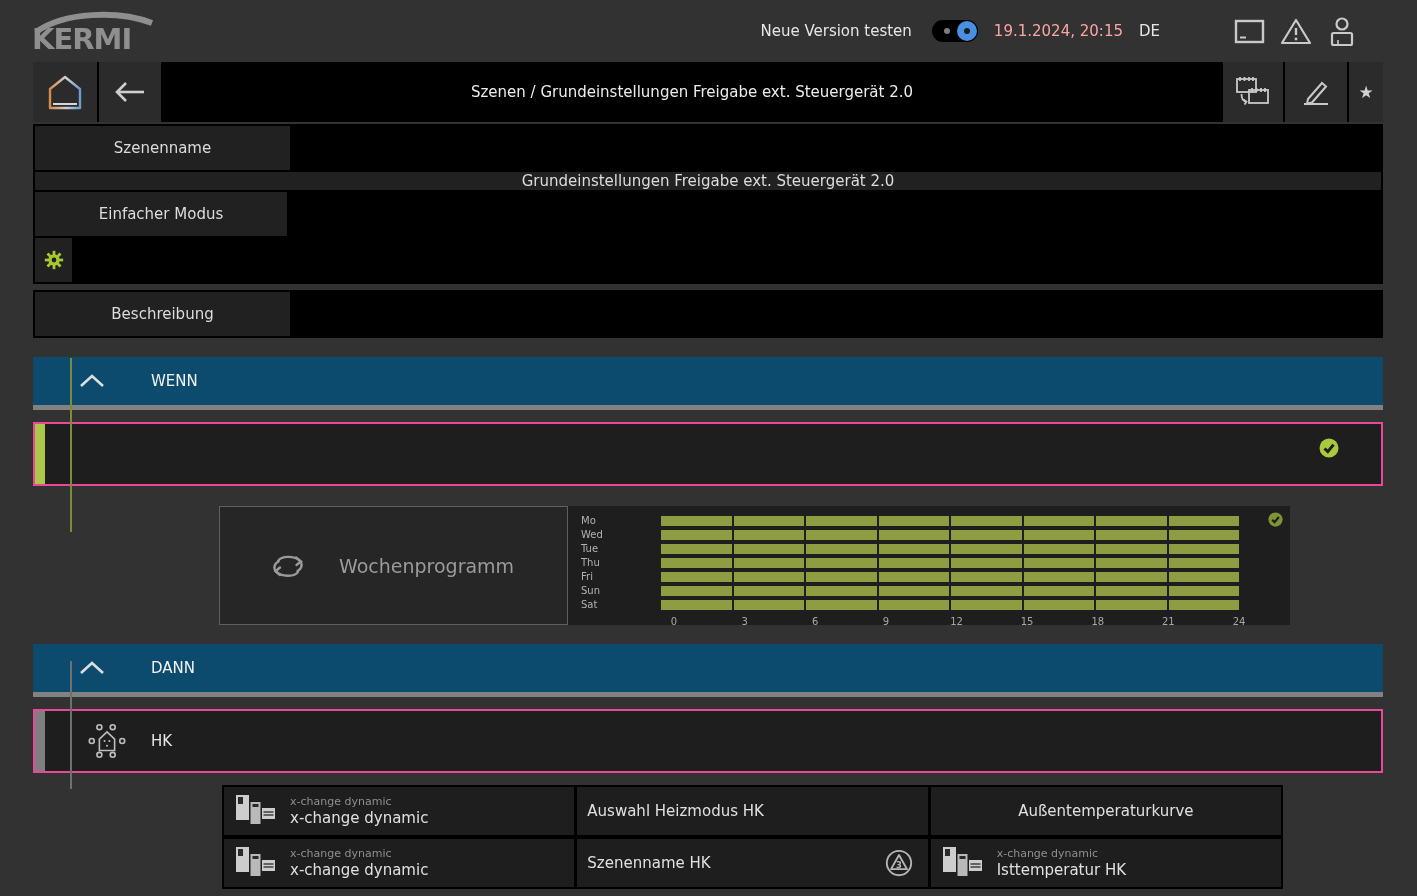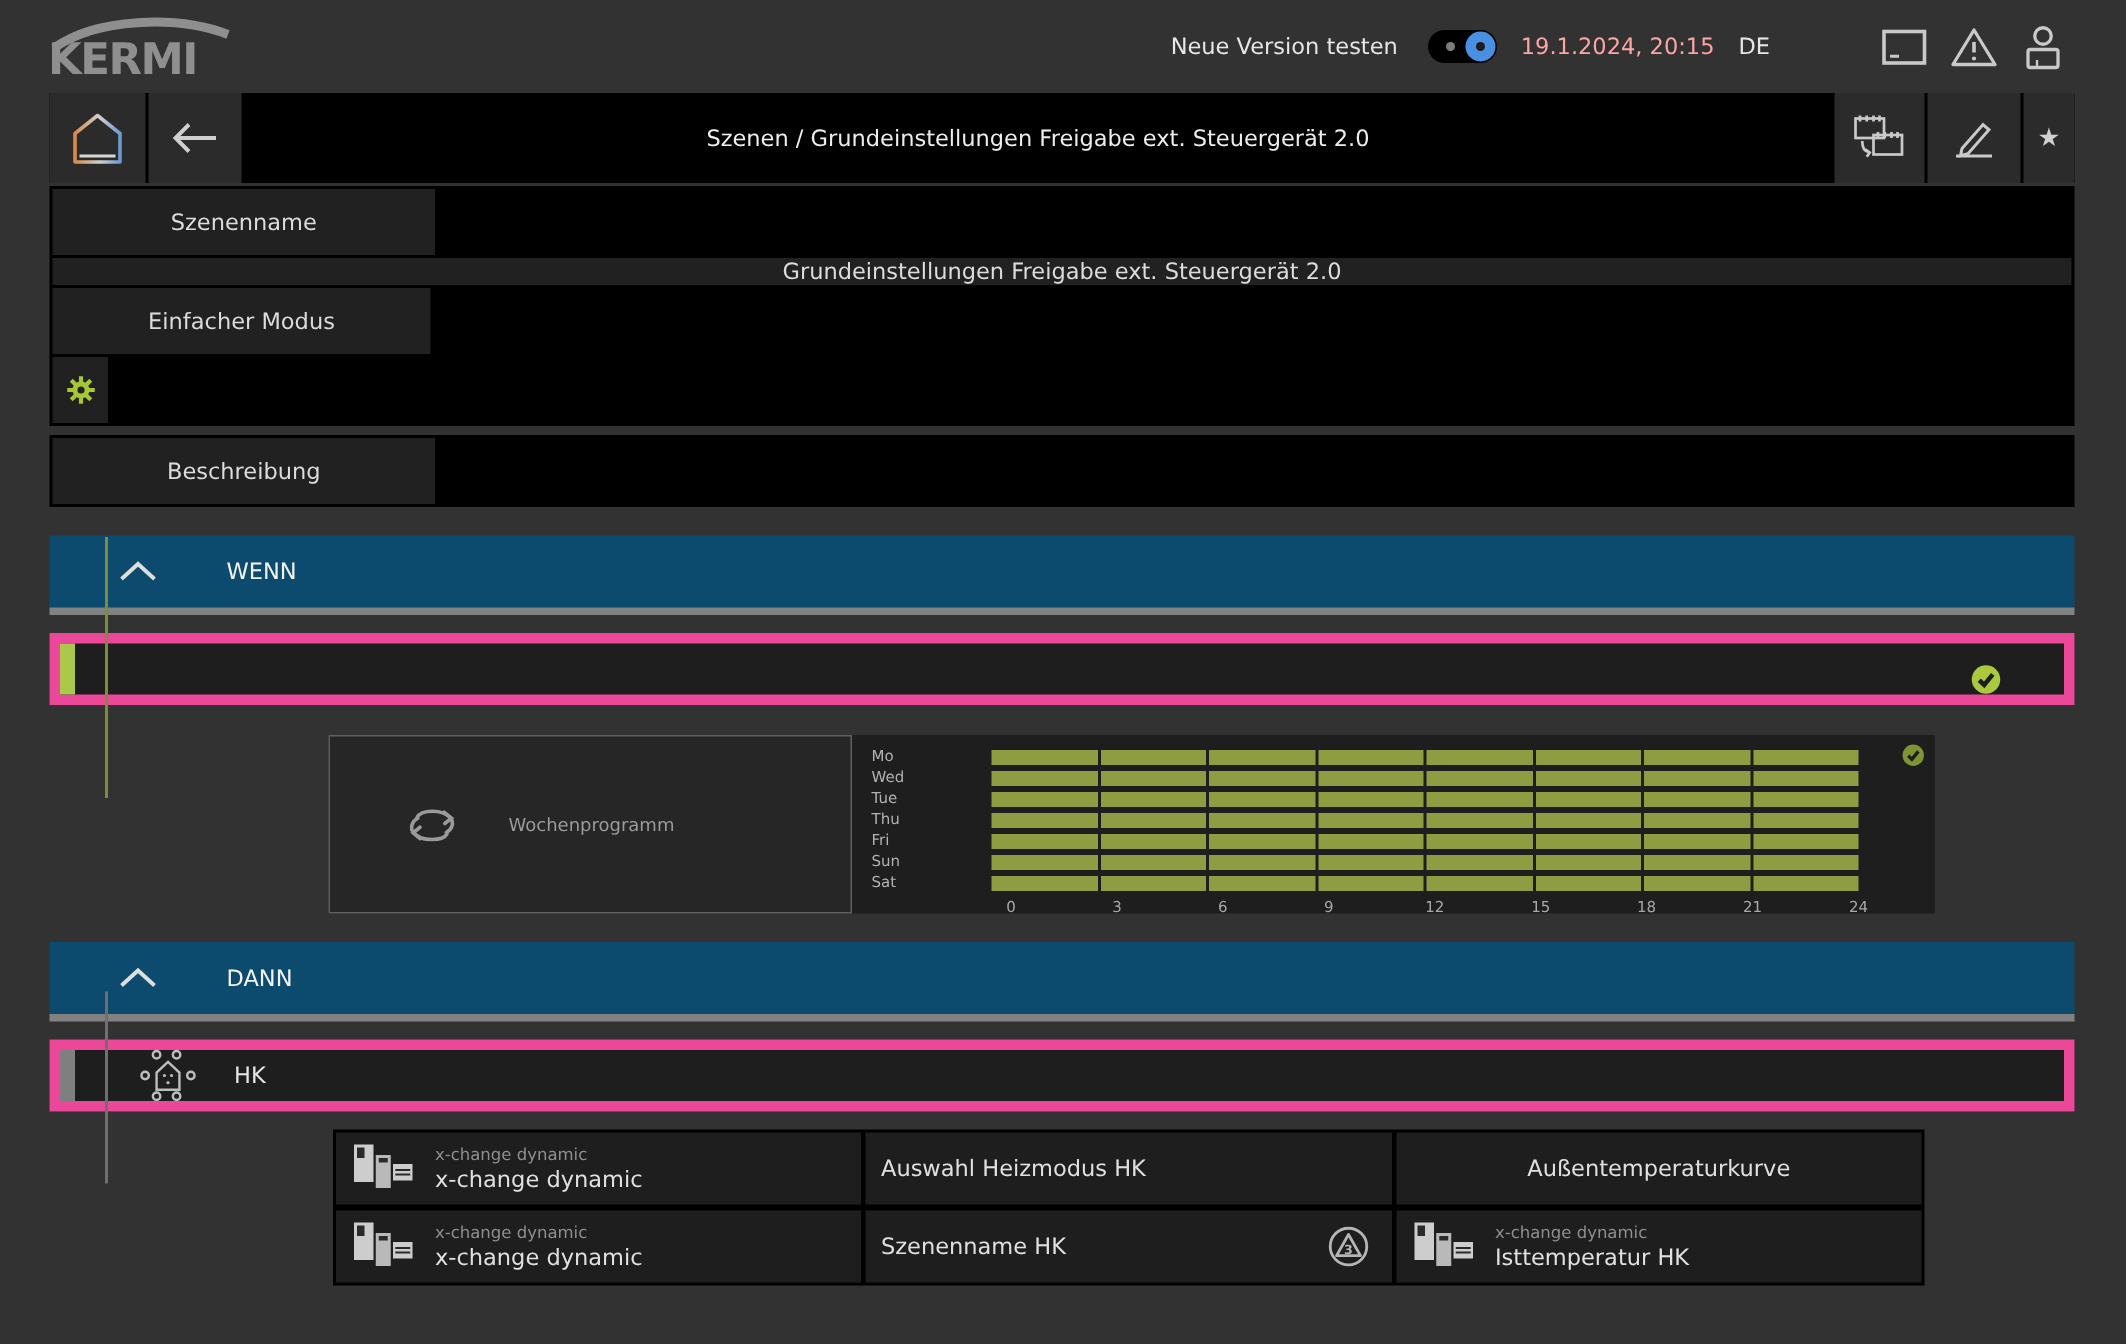--- a/index.html
+++ b/index.html
@@ -6,21 +6,21 @@
   html,body { margin:0; padding:0; }
   body {
     width:1417px; height:896px; overflow:hidden; position:relative;
     background:#323232;
     font-family:"DejaVu Sans","Liberation Sans",sans-serif;
     color:#e2e2e2; font-size:15px;
   }
   button { font-family:inherit; border:none; background:none; padding:0; margin:0; color:inherit; cursor:pointer; }
 
   
-  .topbar { height:62px; display:flex; align-items:center; padding:0 40px 0 30px; }
+  .topbar { height:62px; display:flex; align-items:center; padding:0 60px 0 30px; }
   .logo-svg { width:128px; height:46px; display:block; }
   .topbar-right { margin-left:auto; display:flex; align-items:center; }
   .nv-label { color:#e6e6e6; }
   .toggle { position:relative; width:46px; height:22px; border-radius:11px; background:#000; margin-left:20px; flex:0 0 auto; }
   .toggle .dot-off { position:absolute; left:12px; top:8px; width:6px; height:6px; border-radius:50%; background:#7d7d7d; }
   .toggle .knob { position:absolute; right:1px; top:1px; width:20px; height:20px; border-radius:50%; background:#4a90e2; }
   .toggle .knob-dot { position:absolute; right:8px; top:8px; width:6px; height:6px; border-radius:50%; background:#1c1c1c; }
   .dt { margin-left:16px; color:#fca5a5; }
   .lang { margin-left:16px; color:#e6e6e6; }
   .sys-icons { display:flex; align-items:center; margin-left:60px; }
@@ -44,38 +44,38 @@
   .cell-mode  { width:252px; }
   .cell-gear  { width:37px; }
 
   
   .section-header { margin-top:19px; height:48px; background:#0c4a6e; display:flex; align-items:center; }
   .section-header .chev { margin-left:45px; display:flex; align-items:center; }
   .section-header .sec-label { margin-left:45px; color:#f2f2f2; }
   .section-underline { height:5px; background:#828282; }
 
   
-  .rule-row { margin-top:12px; height:48px; background:#1e1e1e; position:relative; display:flex; align-items:center; border:7px solid #ec4899; }
+  .rule-row { margin-top:12px; height:64px; background:#1e1e1e; position:relative; display:flex; align-items:center; border:2px solid #ec4899; }
   .rule-accent { position:absolute; left:0; top:0; width:10px; height:100%; }
   .accent-lime { background:#abc84a; }
   .accent-gray { background:#7f7f7f; }
   .rule-check { position:absolute; right:42px; top:14px; }
   .hk-icon-wrap { margin-left:52px; display:flex; align-items:center; }
   .hk-label { margin-left:24px; color:#e6e6e6; }
 
   
   .tree-line { position:absolute; width:2px; }
   .line-wenn { left:70px; top:358px; height:174px; background:#7d8c36; }
   .line-dann { left:70px; top:661px; height:128px; background:#6f6f6f; }
 
   
   .week-widget { margin-left:186px; margin-top:20px; width:1071px; height:119px; background:#1e1e1e; display:flex; }
   .week-tile { width:349px; background:#262626; border:1px solid #5f5f5f; display:flex; align-items:center; flex:0 0 auto; }
   .week-tile .loop-wrap { margin-left:45px; display:flex; }
-  .week-tile .wk-label { margin-left:28px; color:#9b9b9b; font-size:12px; }
+  .week-tile .wk-label { margin-left:28px; color:#9b9b9b; font-size:19px; }
   .week-chart { flex:1; position:relative; padding:8px 0 0 13px; }
   .week-row { display:flex; align-items:center; height:14px; }
   .week-day { width:80px; font-size:10px; color:#b2b2b2; line-height:10px; }
   .week-bar { flex:1; margin-right:51px; height:10px; display:flex; gap:2px; }
   .week-bar .seg { flex:1; background:#8e9c42; }
   .week-ticks { position:relative; height:14px; margin:2px 51px 0 93px; }
   .week-ticks .tick { position:absolute; transform:translateX(-50%); top:2px; font-size:10px; color:#a8a8a8; }
   .week-check { position:absolute; top:6px; right:7px; }
 
   

